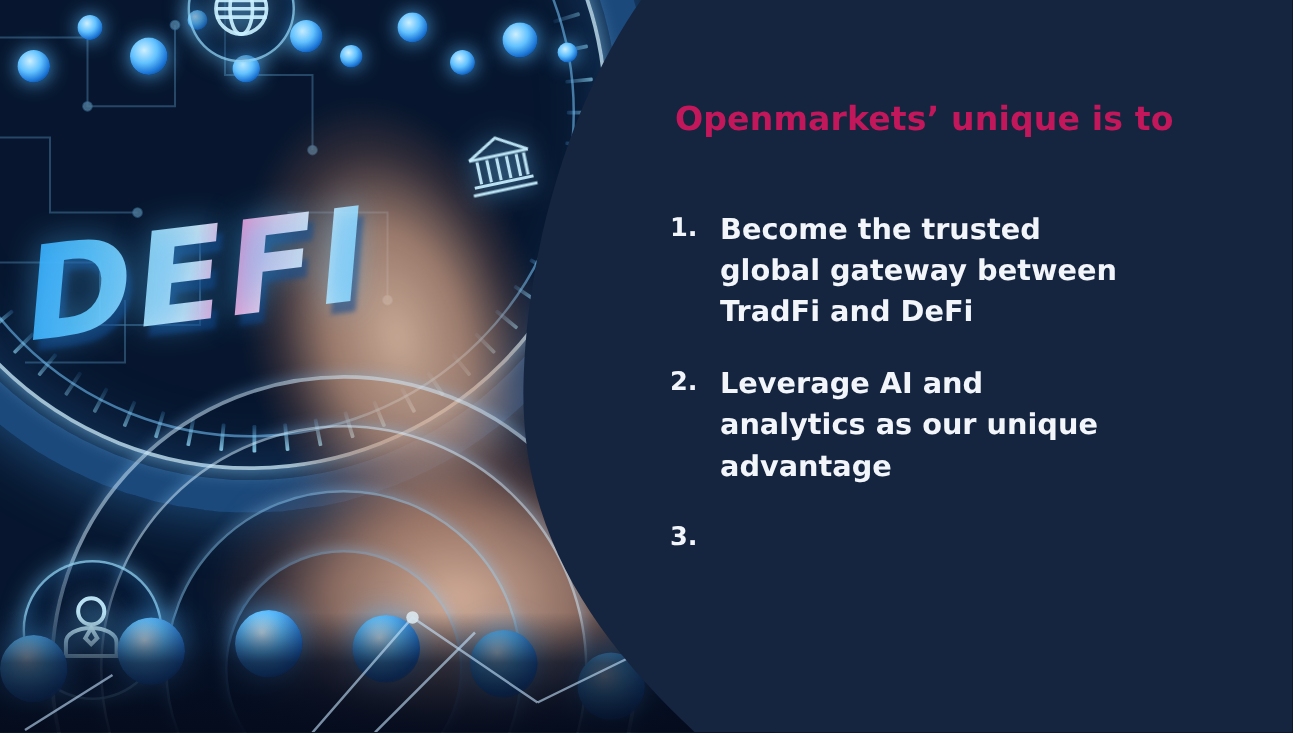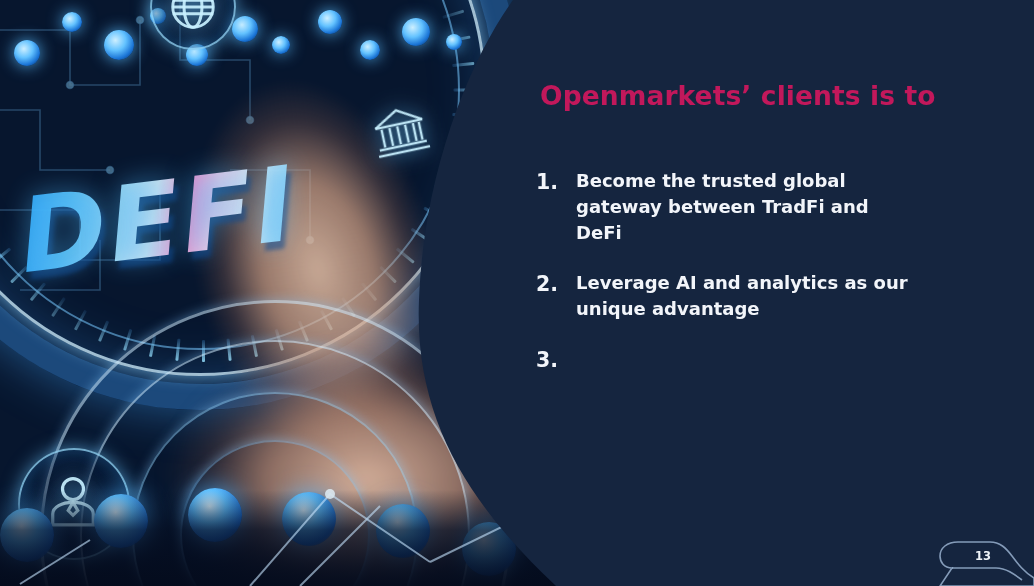--- a/index.html
+++ b/index.html
@@ -202,21 +202,21 @@
   .num{
     flex:0 0 40px;
     font-size:20.5px;
     font-weight:700;
     color:#f2f5fa;
     font-family:"DejaVu Sans", sans-serif;
     line-height:1.44;
   }
   .txt{
     flex:1 1 auto;
-    font-size:18px;
+    font-size:23px;
     font-weight:700;
     color:#f2f5fa;
     font-family:"DejaVu Sans", sans-serif;
     line-height:1.44;
     max-width:332px;
   }
 
   
   .badge-wrap{
     position:absolute; right:0; bottom:0;
@@ -369,43 +369,32 @@
     <svg viewBox="0 0 1034 586" preserveAspectRatio="none">
       <path d="M513 0
                C 470 60, 424 170, 419 300
                C 414 420, 470 505, 556 586
                L 1034 586 L 1034 0 Z" fill="#15253f"></path>
     </svg>
   </div>
 
   <div class="content">
 
-    <h1 class="title">Openmarkets’ clients is to</h1>
+    <h1 class="title">Openmarkets’ unique is to</h1>
 
     <ol class="list" id="vision-list">
         <li>
           <span class="num">1.</span>
           <span class="txt">Become the trusted global gateway between TradFi and DeFi</span>
         </li>
         <li>
           <span class="num">2.</span>
           <span class="txt">Leverage AI and analytics as our unique advantage</span>
         </li>
         <li>
           <span class="num">3.</span>
         </li>
       </ol>
 
   </div>
 
-  <div class="badge-wrap">
-    <svg width="120" height="70" viewBox="0 0 120 70" fill="none">
-      <path d="M38 52 C30 52, 26 46, 26 40 C26 32, 33 26, 44 26
-               L76 26 C86 26, 92 32, 98 40
-               C104 48, 110 56, 120 62
-               L120 70 L26 70 Z" fill="none" stroke="rgba(170,195,225,.75)" stroke-width="1.6"></path>
-      <path d="M26 52 L120 52" stroke="rgba(170,195,225,.0)" stroke-width="1"></path>
-      <path d="M38 52 C55 52, 70 52, 82 52 C92 52, 100 58, 108 64" stroke="rgba(170,195,225,.75)" stroke-width="1.6" fill="none"></path>
-    </svg>
-    <div class="badge-num">13</div>
-  </div>
 
 </div>
 
 </body></html>

